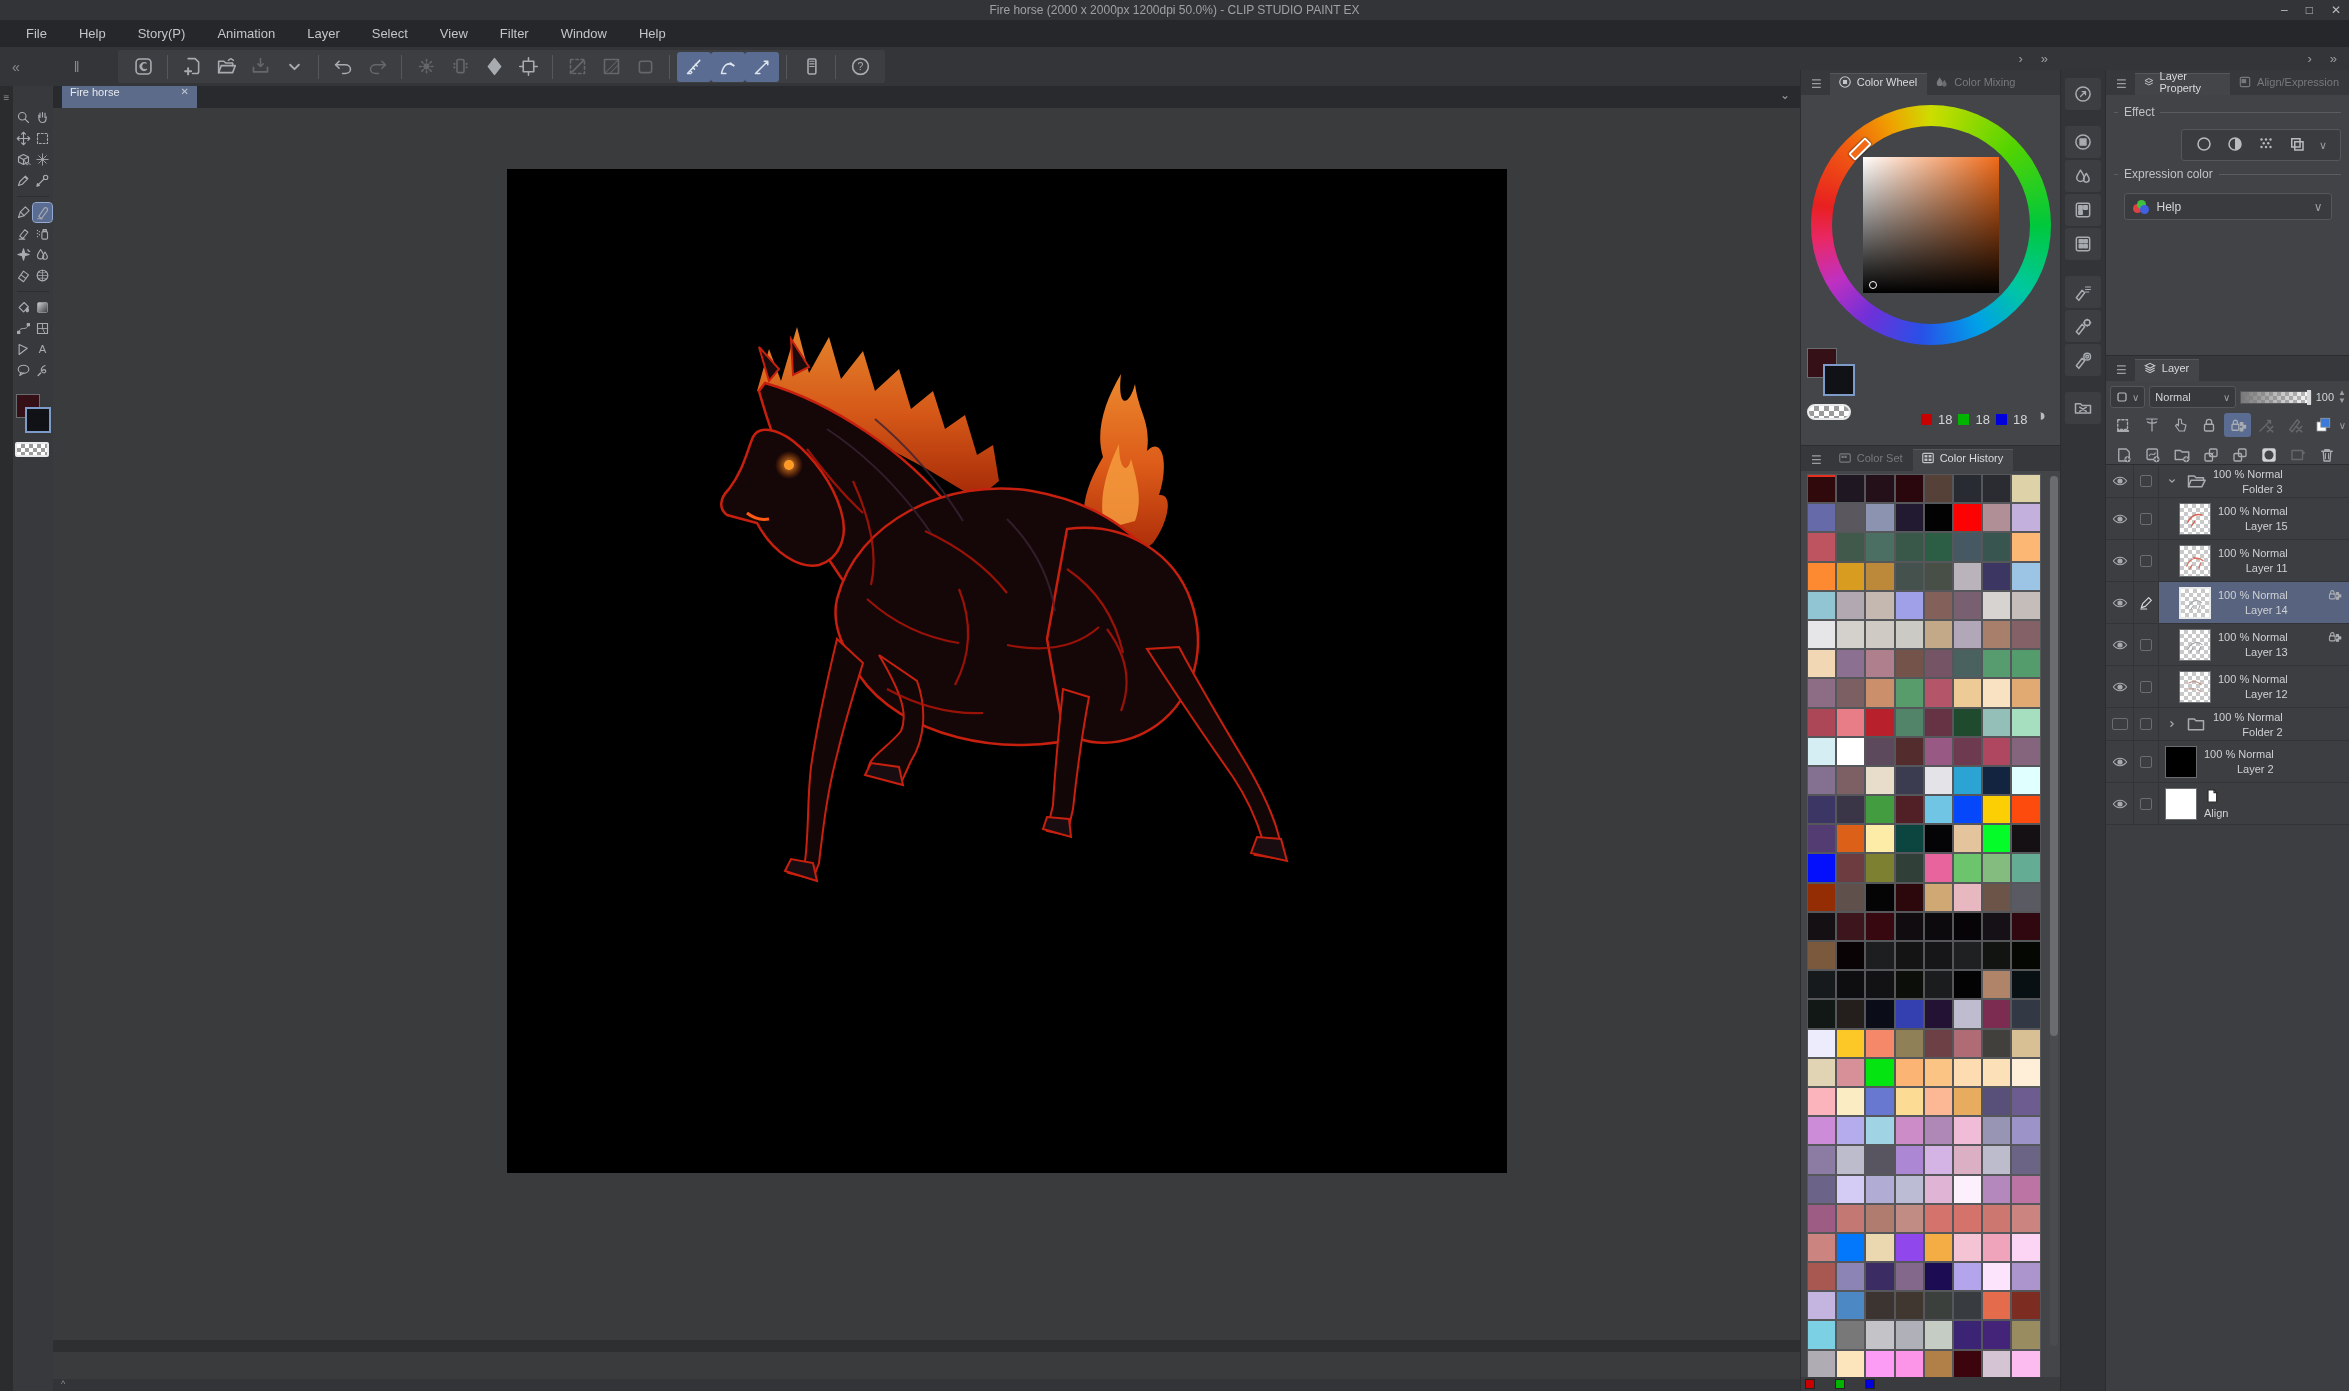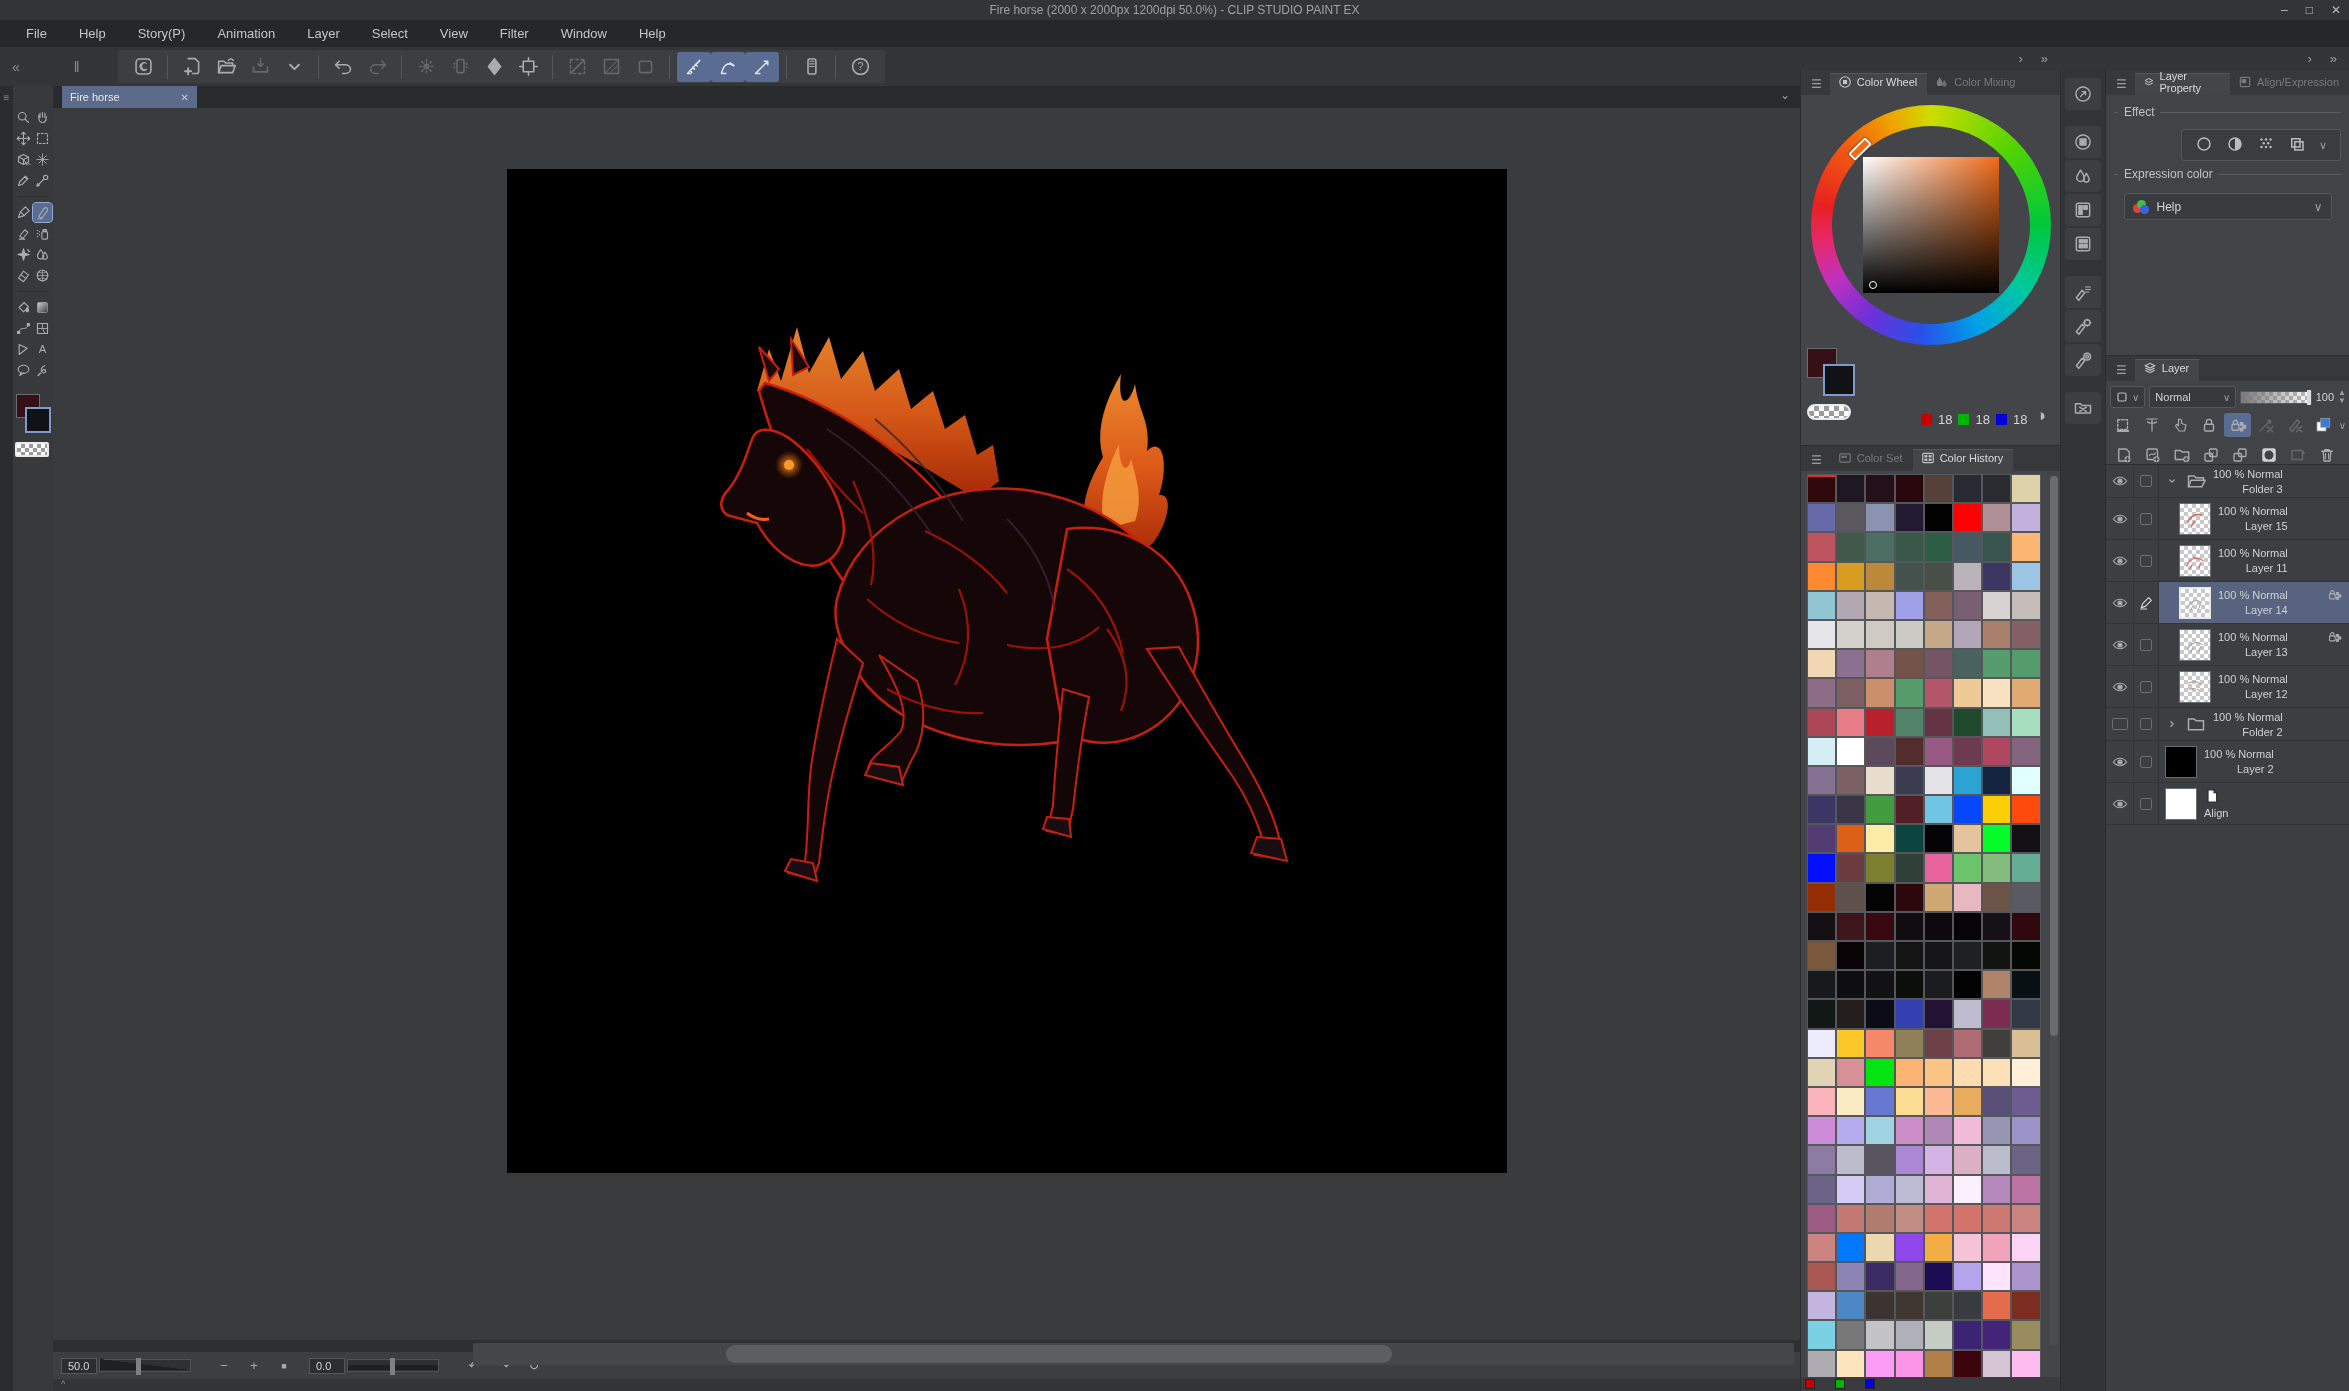--- a/index.html
+++ b/index.html
@@ -35,21 +35,21 @@
   #tool-colors { position:relative; margin-top:14px; height:110px; }
   #fg-chip { position:absolute; left:3px; top:0; width:24px; height:24px; background:#351016; border:1px solid #6a6d70; }
   #bg-chip { position:absolute; left:12px; top:13px; width:26px; height:26px; background:#101216; border:2px solid #7d9ac8; }
   #tr-chip { position:absolute; left:2px; top:48px; width:34px; height:15px; border:2px solid #e8e9ea; border-radius:2px;
     background-color:#fff; background-image:linear-gradient(45deg,#9b9b9b 25%,transparent 25%,transparent 75%,#9b9b9b 75%),linear-gradient(45deg,#9b9b9b 25%,transparent 25%,transparent 75%,#9b9b9b 75%); background-size:8px 8px; background-position:0 0,4px 4px; }
 
   
   #canvas-area { position:absolute; left:53px; top:86px; width:1747px; height:1305px; background:#3a3b3d; }
   #tabbar { position:absolute; left:0; top:0; width:100%; height:22px; background:#292a2d; }
   #doc-tab { position:absolute; left:9px; top:0; width:135px; height:22px; background:#5d6b8a; color:#e6e9ee; font-size:11px;
-    display:flex; align-items:center; justify-content:space-between; padding:0 8px; }
+    display:flex; justify-content:space-between; padding:0 8px; }
   #tab-caret { position:absolute; right:10px; top:2px; color:#9b9ea1; font-size:12px; }
   #document { position:absolute; left:454px; top:83px; width:1000px; height:1004px; background:#000; }
   #document svg { width:100%; height:100%; }
 
   
   #bottom-edge { position:absolute; left:0; bottom:39px; width:100%; height:12px; background:#2e2f31; }
   #statusbar { position:absolute; left:0; bottom:12px; width:100%; height:27px; background:#3d3e41; display:flex; align-items:center; color:#b9bcbe; }
   #statusbar .num-box { background:#2c2d30; border:1px solid #55575a; color:#d3d5d7; font-size:11px; padding:1px 6px; min-width:36px; text-align:left; }
   .mini-slider { position:relative; width:92px; height:13px; background:#2f3033; border:1px solid #505254; margin-left:2px; }
   .mini-slider .wedge { position:absolute; left:0; bottom:1px; width:100%; height:11px;
@@ -517,41 +517,20 @@
           <path d="M500 350 q40 40 48 92"></path>
         </g>
 
         <circle cx="282" cy="296" r="14" fill="url(#eyeGlow)"></circle>
         <circle cx="282" cy="296" r="5" fill="#ff9a26"></circle>
         <path d="M240 344 q10 8 22 6" stroke="#ff5a14" stroke-width="3" fill="none"></path>
       </svg>
     </div>
 
     <div id="bottom-edge"></div>
-    <div id="statusbar">
-      <span class="num-box" style="margin-left:8px">50.0</span>
-      <div class="mini-slider">
-          <div class="wedge"></div>
-          <div class="handle" style="left:36px"></div>
-        </div>
-      <span class="sb-btn" style="margin-left:18px">−</span>
-      <span class="sb-btn">+</span>
-      <span class="sb-btn" style="font-size:9px">■</span>
-      <span class="num-box" style="margin-left:10px">0.0</span>
-      <div class="mini-slider">
-          <div class="wedge" style="background:linear-gradient(to top, #1f2022 49.5%, transparent 50%)"></div>
-          <div class="handle" style="left:42px"></div>
-        </div>
-      <span class="sb-btn" style="margin-left:20px">↶</span>
-      <span class="sb-btn">↷</span>
-      <span class="sb-btn">↻</span>
-      <div id="hscroll-track">
-          <div id="hscroll-thumb"></div>
-        </div>
-    </div>
     <div id="under-bar"><span>^</span></div>
   </div>
 
   <div class="col-arrows" style="left:1800px;width:260px;">
     <span>›</span>
     <span>»</span>
   </div>
   <div class="col-arrows" style="left:2105px;width:244px;">
     <span>›</span>
     <span>»</span>

